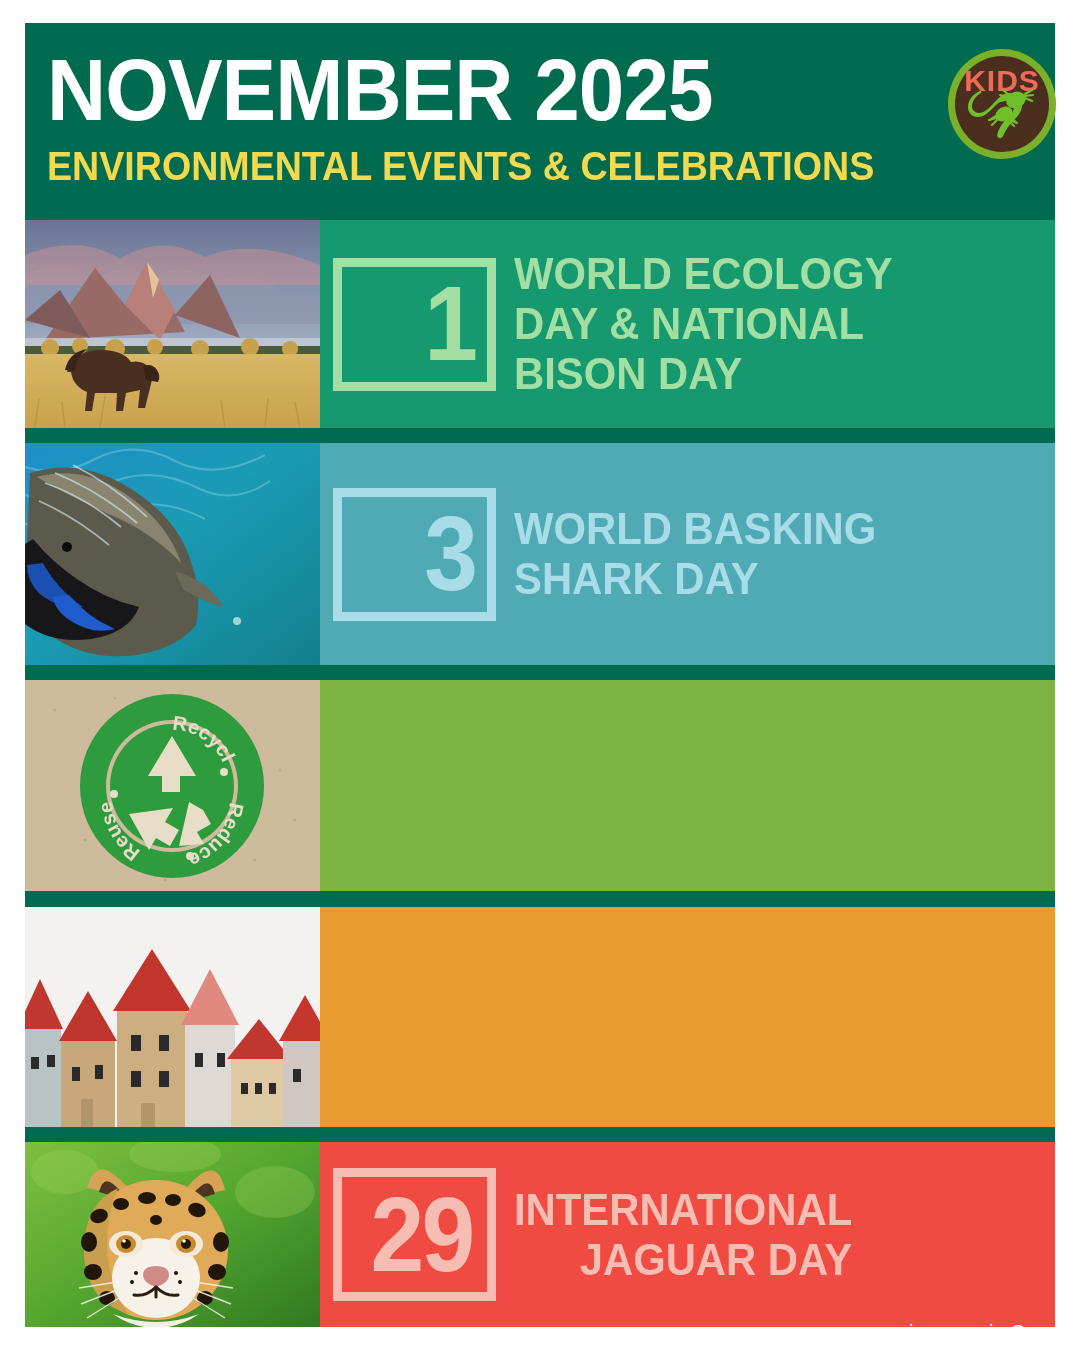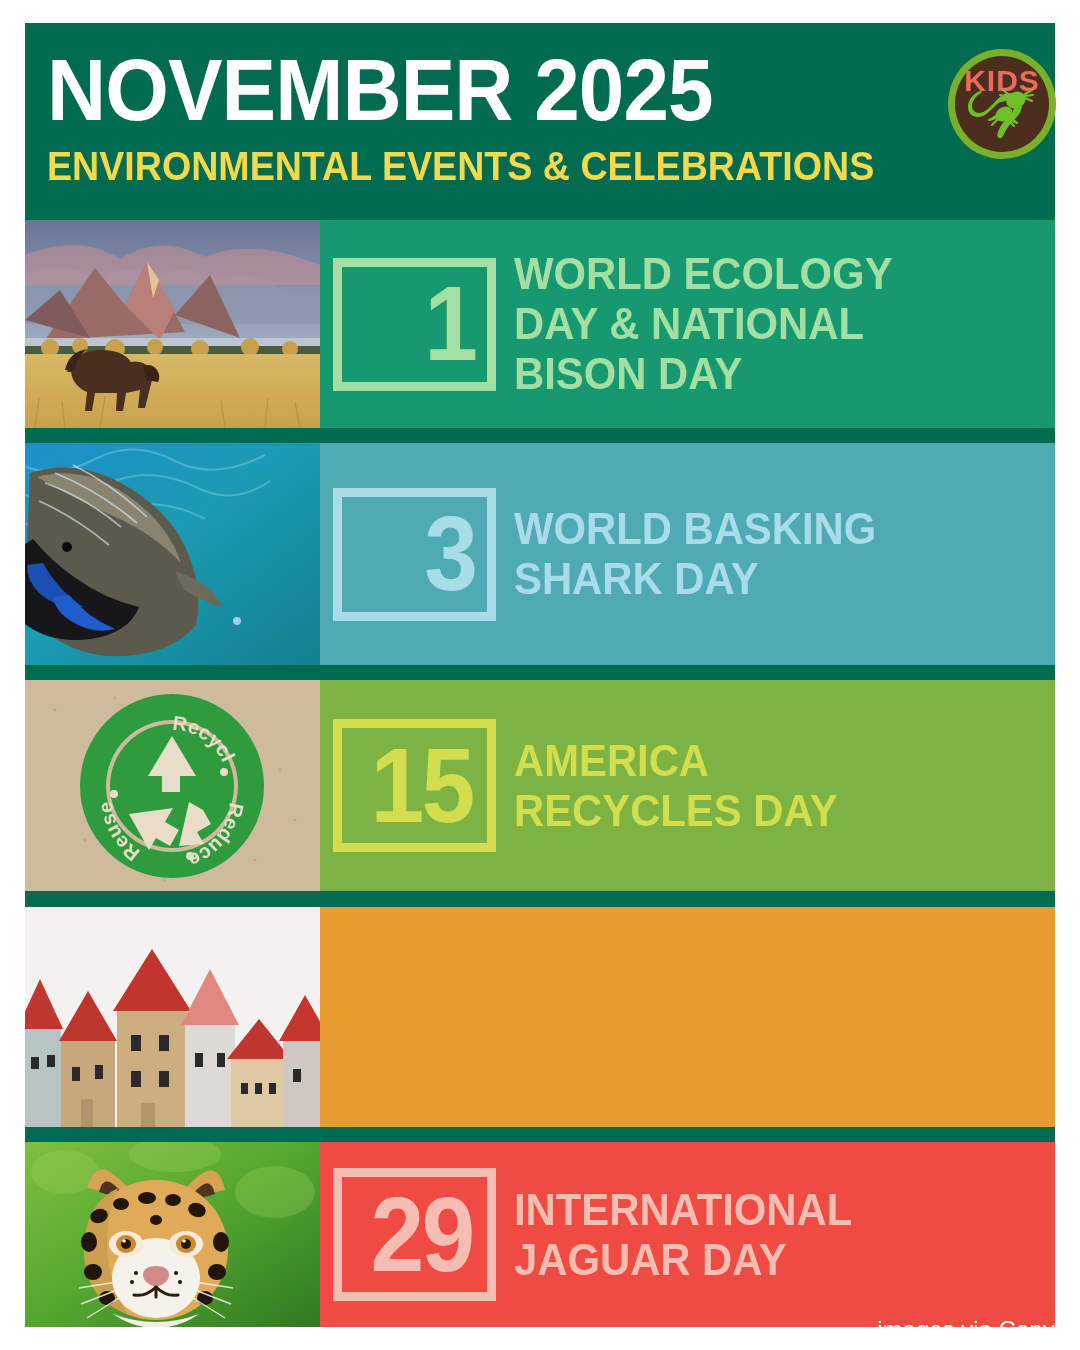--- a/index.html
+++ b/index.html
@@ -132,21 +132,21 @@
     transform-origin: left center;
     white-space: pre-line;
     margin: 0;
   }
 
   .credit {
     position: absolute;
     right: 12px;
     bottom: 6px;
     font-family: "Liberation Sans", sans-serif;
-    font-size: 24px;
+    font-size: 20px;
     color: #ffffff;
     letter-spacing: 0px;
   }
 </style>
 </head>
 <body>
 
 <div class="poster">
 
   <div class="header">
@@ -304,27 +304,20 @@
           <textPath href="#arcU" startOffset="2">Reuse</textPath>
         </text>
         <g fill="#e8ddc6">
           <circle cx="199" cy="92" r="4"></circle>
                 <circle cx="165" cy="176" r="4"></circle>
                 <circle cx="89" cy="114" r="4"></circle>
         </g>
       </g>
     </svg>
         </div>
-        <div class="row-body">
-          <div class="day-box" style="border-color: rgb(210, 222, 78);">
-            <div class="day-num" style="color: rgb(210, 222, 78);">15</div>
-          </div>
-          <div class="row-title" style="color: rgb(210, 222, 78);">AMERICA
-RECYCLES DAY</div>
-        </div>
       </div>
       <div class="row" style="top: 697px; height: 220px; background: rgb(232, 155, 46);">
         <div class="row-photo">
     <svg viewBox="0 0 295 220" preserveAspectRatio="none">
       <rect width="295" height="220" fill="#f3f2f0"></rect>
       <g>
         <rect x="-6" y="118" width="42" height="102" fill="#b8c3c4"></rect>
         <path d="M-8 122 L15 72 L38 122 Z" fill="#c0372f"></path>
         <rect x="6" y="150" width="8" height="12" fill="#2a2a2a"></rect>
         <rect x="22" y="148" width="8" height="12" fill="#2a2a2a"></rect>
@@ -354,21 +347,21 @@
         <rect x="230" y="176" width="7" height="11" fill="#2a2a2a"></rect>
         <rect x="244" y="176" width="7" height="11" fill="#2a2a2a"></rect>
 
         <rect x="258" y="130" width="44" height="90" fill="#cfc8c2"></rect>
         <path d="M254 134 L280 88 L306 134 Z" fill="#c5372d"></path>
         <rect x="268" y="162" width="8" height="13" fill="#2a2a2a"></rect>
       </g>
     </svg>
         </div>
       </div>
-      <div class="row" style="top: 932px; height: 185px; background: rgb(239, 75, 66);">
+      <div class="row" style="top: 932px; height: 185px; background: rgb(239, 75, 66); text-align: right;">
         <div class="row-photo">
     <svg viewBox="0 0 295 185" preserveAspectRatio="none">
       <defs>
         <linearGradient id="p5bg" x1="0" y1="0" x2="1" y2="1">
           <stop offset="0%" stop-color="#7fbf3f"></stop>
                 <stop offset="50%" stop-color="#54a62f"></stop>
           <stop offset="100%" stop-color="#2f7a22"></stop>
         </linearGradient>
       </defs>
       <rect width="295" height="185" fill="url(#p5bg)"></rect>

